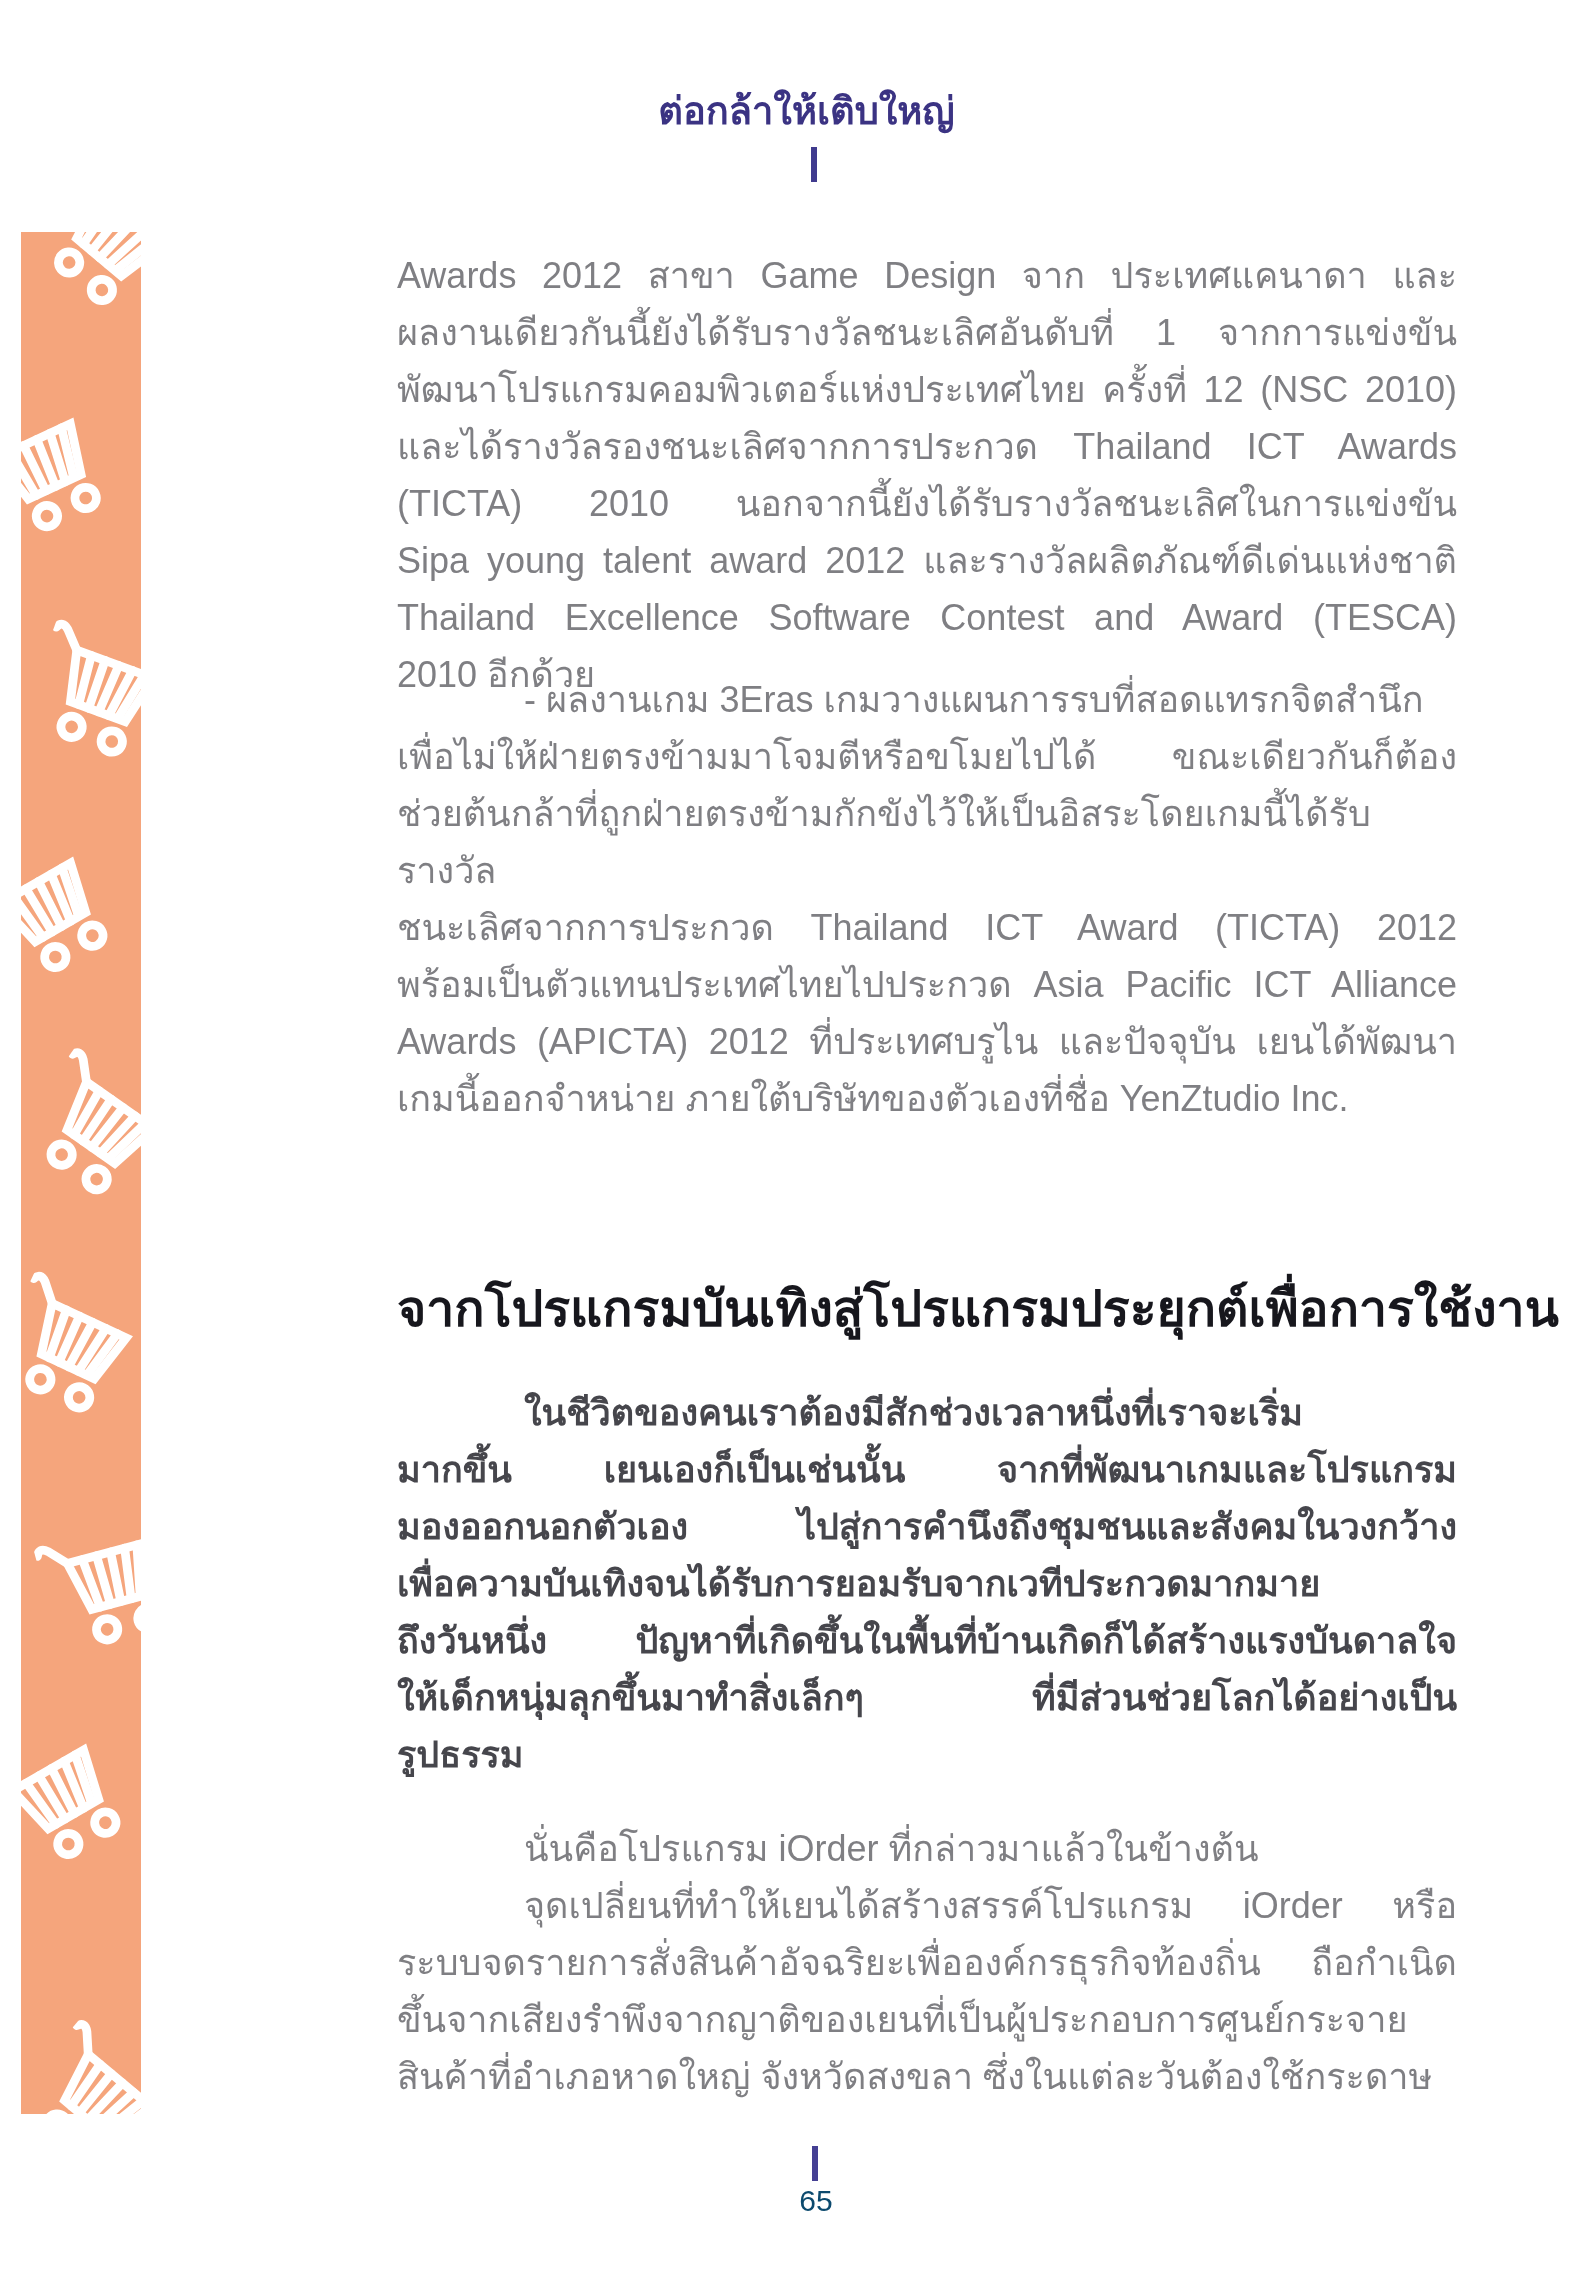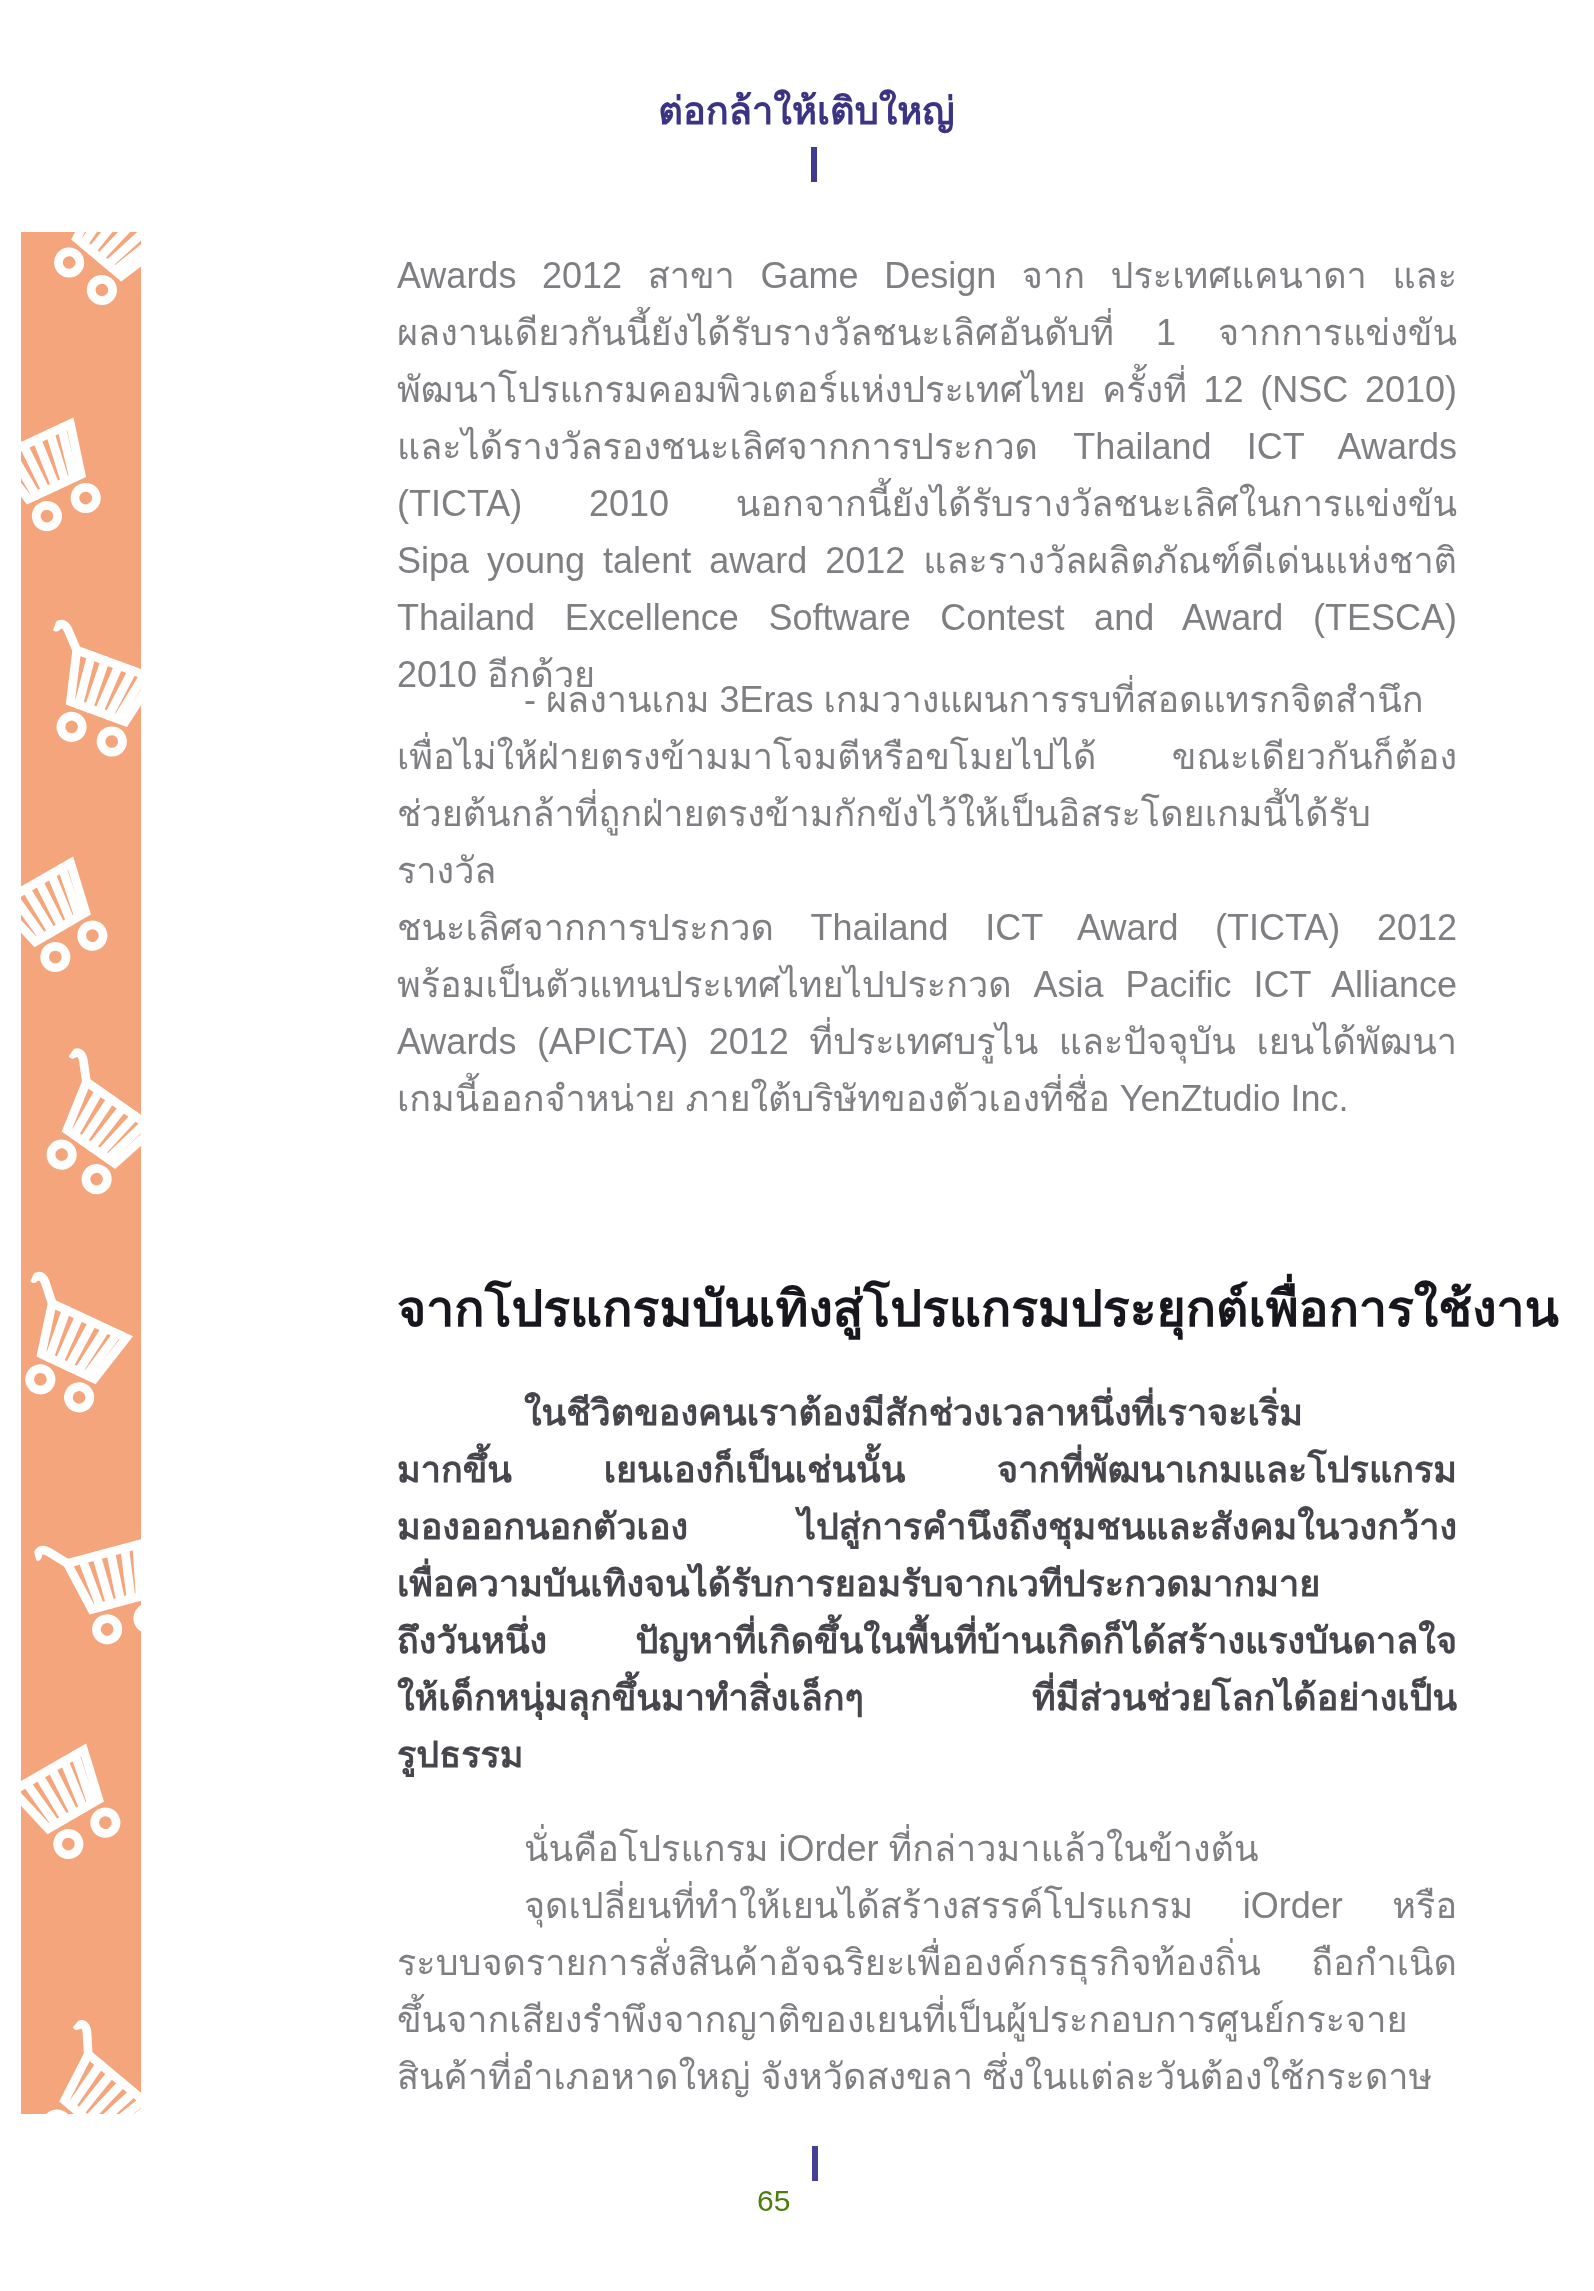--- a/index.html
+++ b/index.html
@@ -37,22 +37,22 @@
     position:absolute;left:397px;top:1253px;width:1091px;
     font-size:50px;font-weight:bold;color:#17171D;line-height:65px;white-space:nowrap;margin-top:24px;
   }
   #para3{top:1384px;font-weight:bold;color:#46464C;}
   #para4{top:1820px;}
   
   .footer-rule{
     position:absolute;left:812px;top:2146px;width:6.4px;height:35px;background:#454093;
   }
   .page-number{
-    position:absolute;left:757px;top:2184px;width:118px;
-    font-size:30px;color:#4d7c0f;
+    position:absolute;left:757px;top:2184px;width:118px;text-align:center;
+    font-size:30px;color:#0c4a6e;
   }
 </style>
 </head>
 <body>
 
 <div class="header-title">ต่อกล้าให้เติบใหญ่</div>
 <div class="header-rule"></div>
 
 <div class="side-strip">
   <div class="cart" style="top:-53px;left:16.4px;transform:rotate(40deg);">

